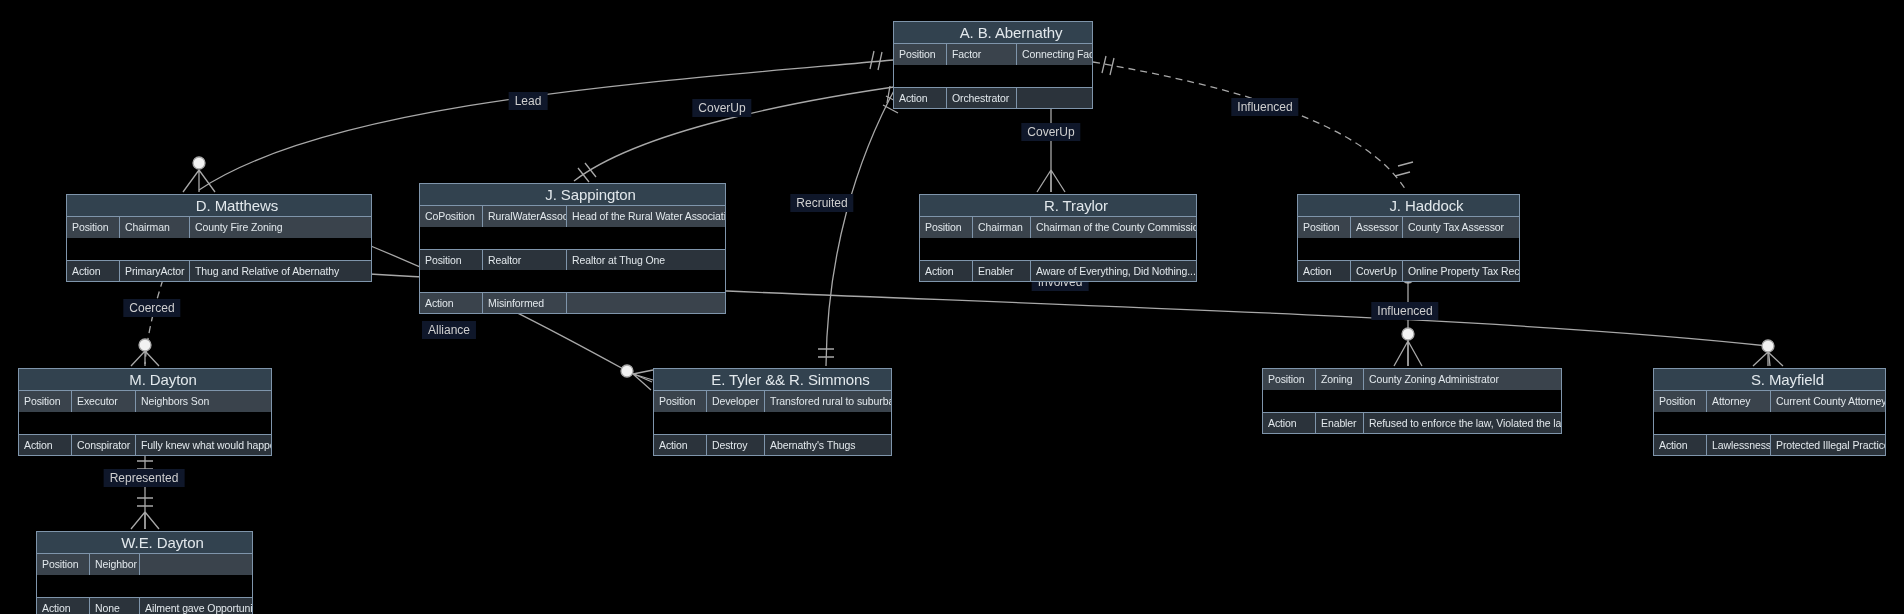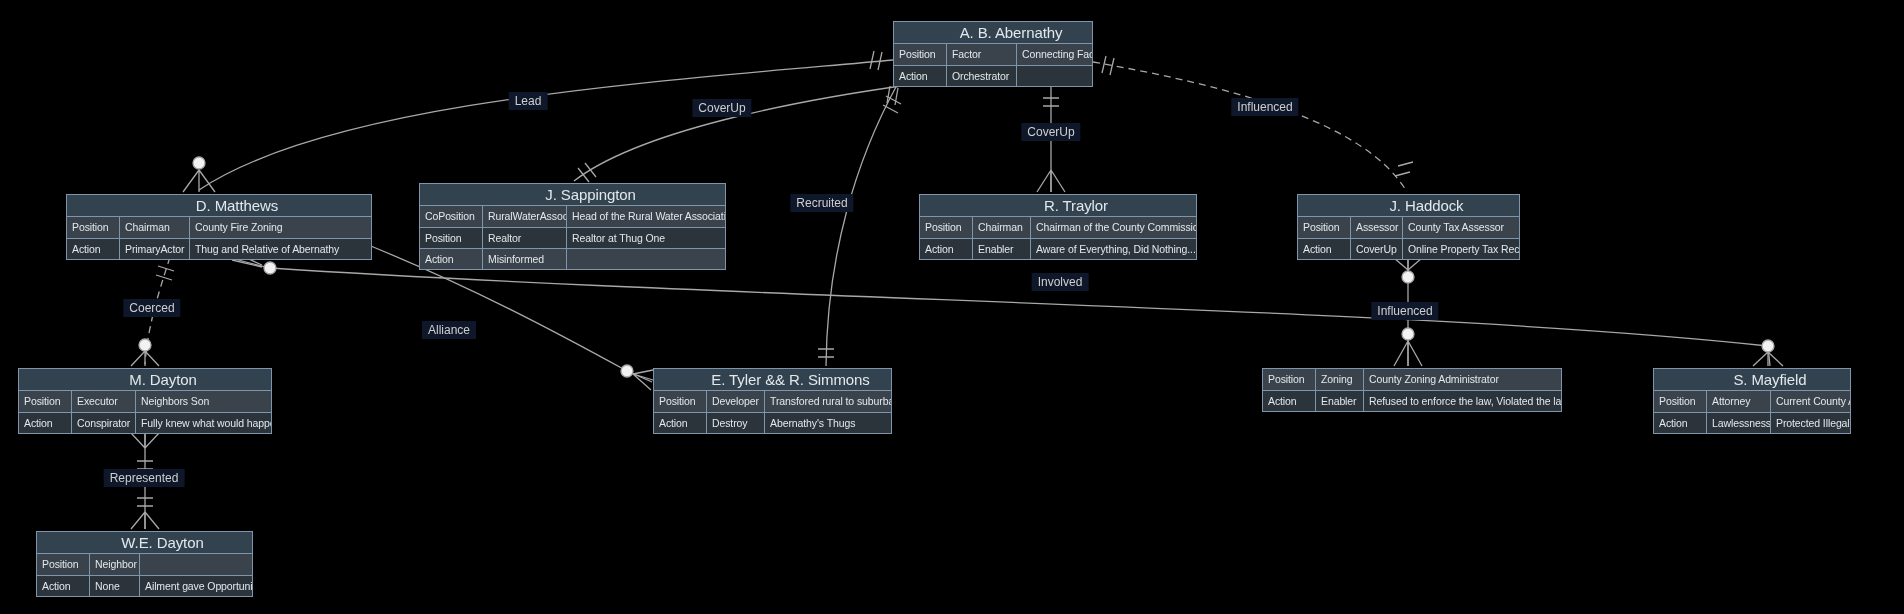--- a/index.html
+++ b/index.html
@@ -31,21 +31,21 @@
     font-size: 15px;
     white-space: nowrap;
     overflow: hidden;
     padding-left: 36px;
   }
   .ent-row {
     display: grid;
     grid-template-columns: var(--c1) var(--c2) 1fr;
     height: 21px;
   }
-  .ent-row + .ent-row { border-top: 1px solid #7f95ab; }
+  .ent-row + .ent-row { border-top: 1px solid #7f95ab; margin-top: 22px; }
   .ent-row .cell {
     padding: 0 5px;
     line-height: 20px;
     white-space: nowrap;
     overflow: hidden;
   }
   .ent-row .cell + .cell { border-left: 1px solid #7f95ab; }
   .row-odd  { background: #3a434c; }
   .row-even { background: #2b333b; }
 
@@ -233,21 +233,21 @@
       <span class="cell">Zoning</span>
       <span class="cell">County Zoning Administrator</span>
     </div>
     <div class="ent-row row-even">
       <span class="cell">Action</span>
       <span class="cell">Enabler</span>
       <span class="cell">Refused to enforce the law, Violated the law</span>
     </div>
   </div>
 
-  <div class="entity" style="left:1653px;top:368px;width:198px;--c1:52px;--c2:64px">
+  <div class="entity" style="left:1653px;top:368px;width:233px;--c1:52px;--c2:64px">
     <div class="ent-name">S. Mayfield</div>
     <div class="ent-row row-odd">
       <span class="cell">Position</span>
       <span class="cell">Attorney</span>
       <span class="cell">Current County Attorney</span>
     </div>
     <div class="ent-row row-even">
       <span class="cell">Action</span>
       <span class="cell">Lawlessness</span>
       <span class="cell">Protected Illegal Practices</span>

